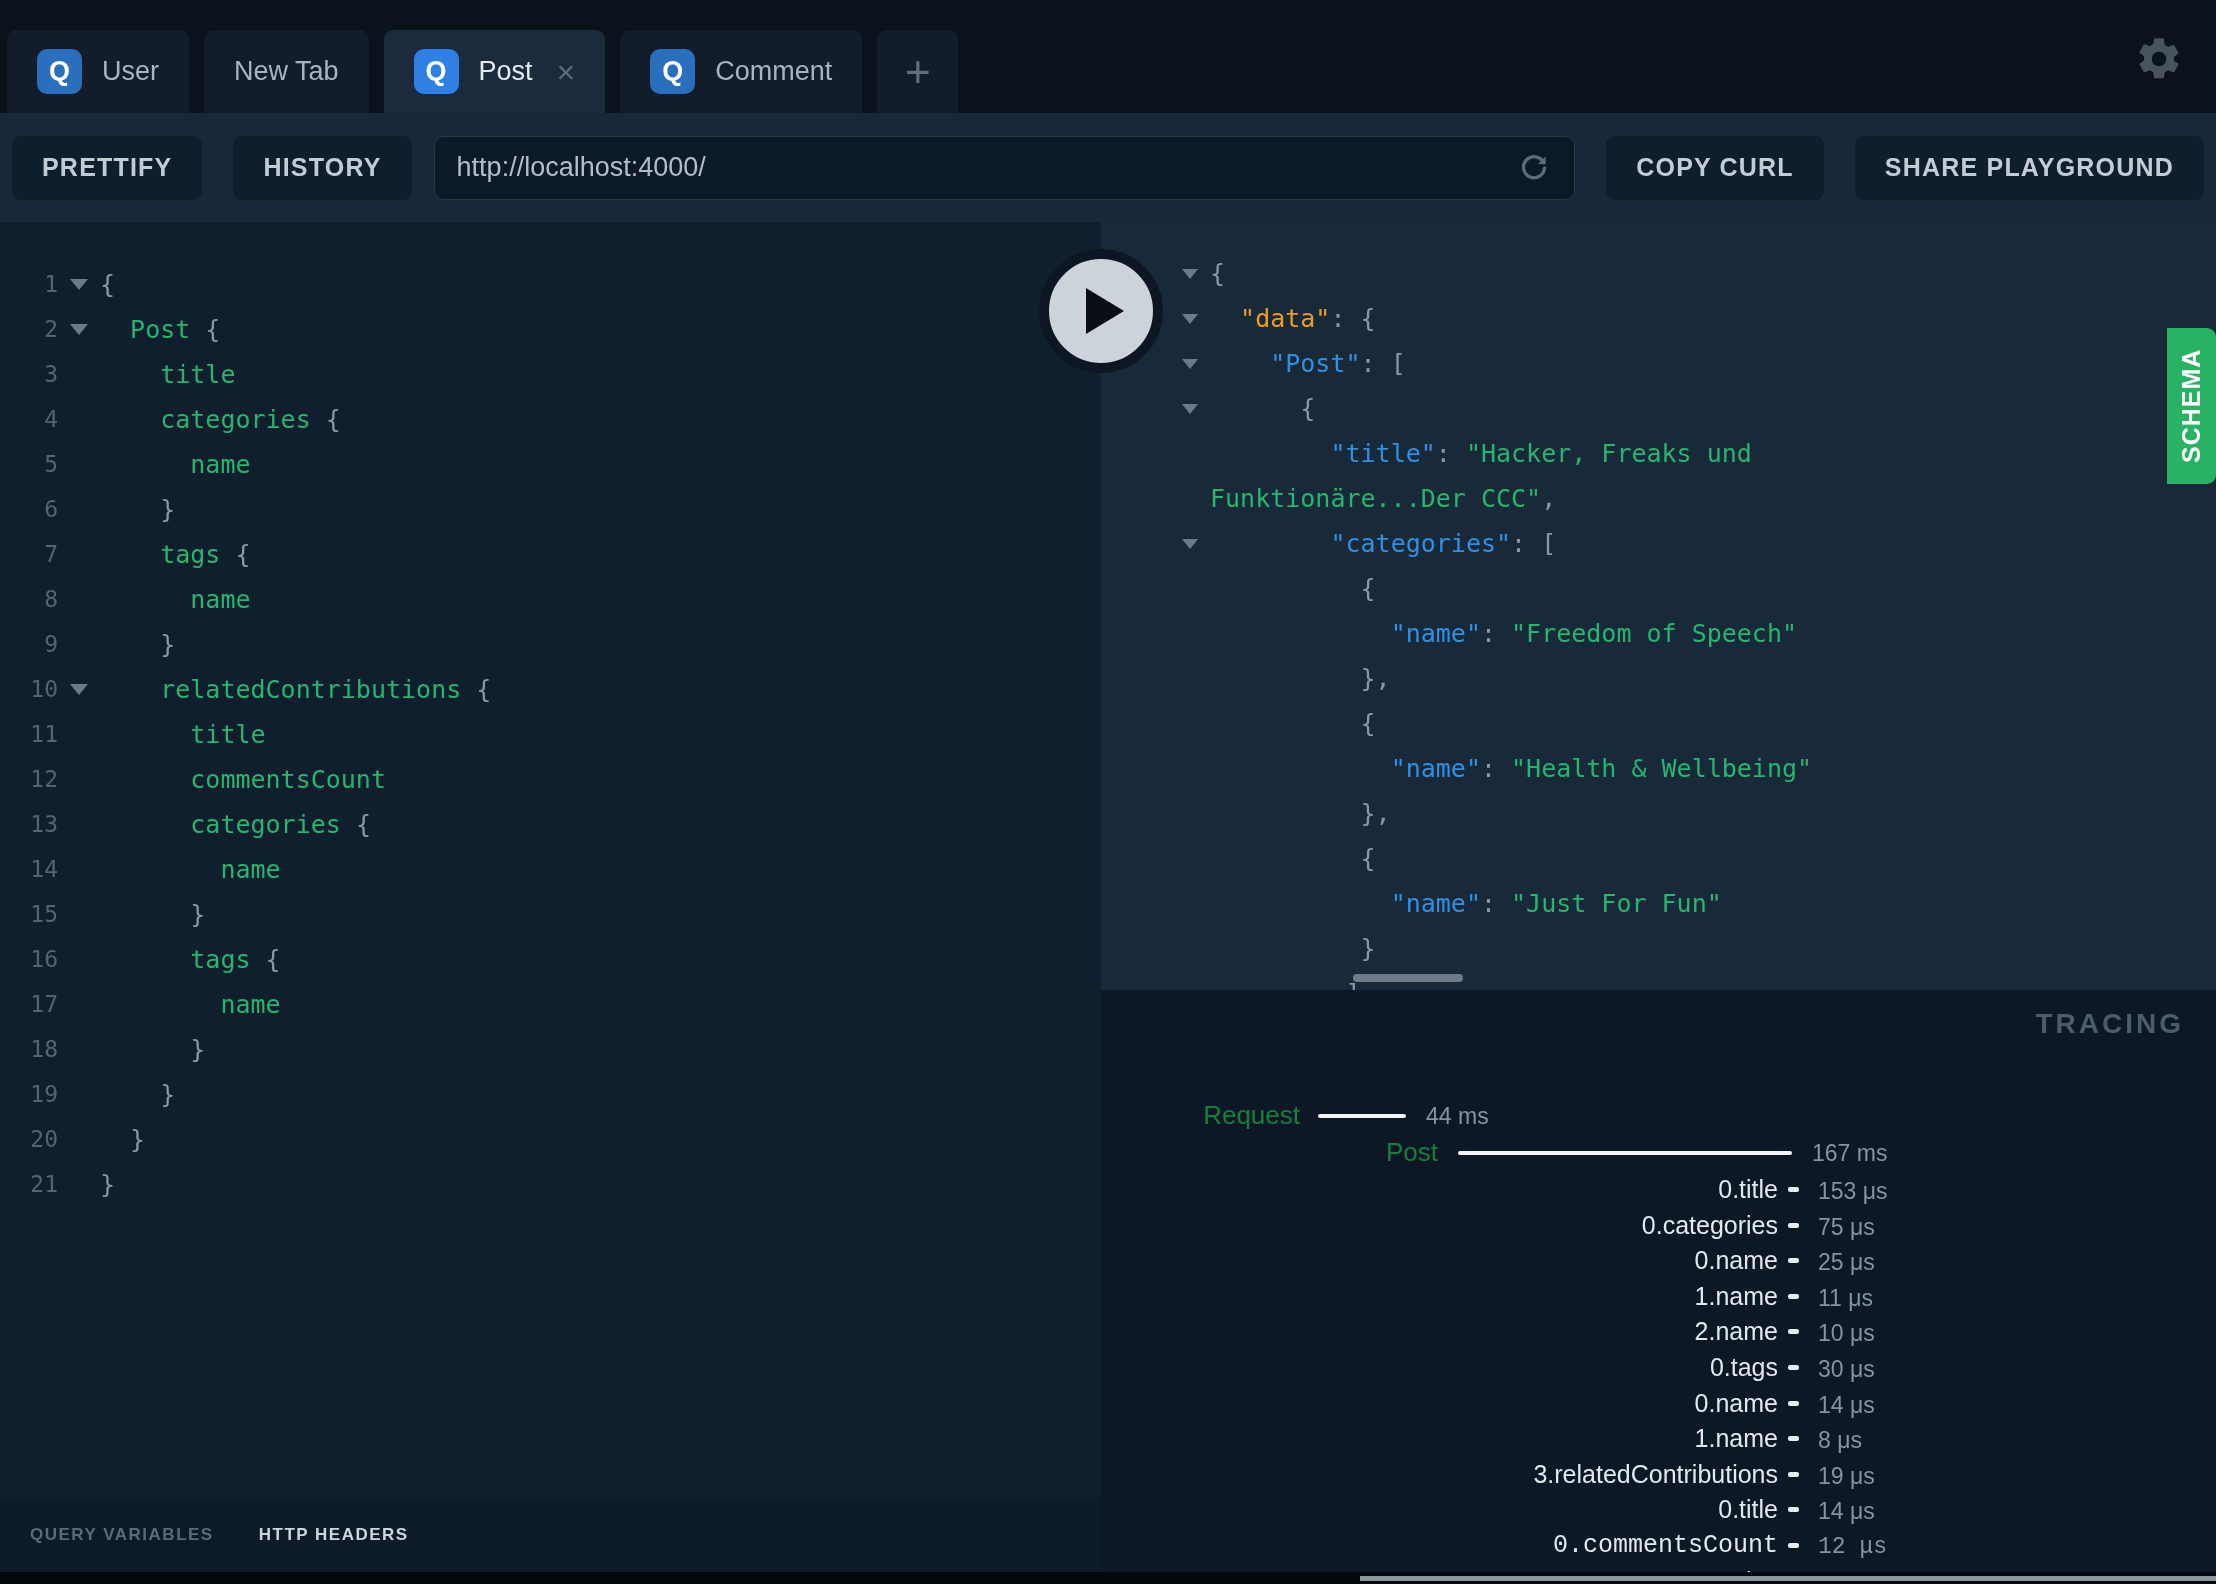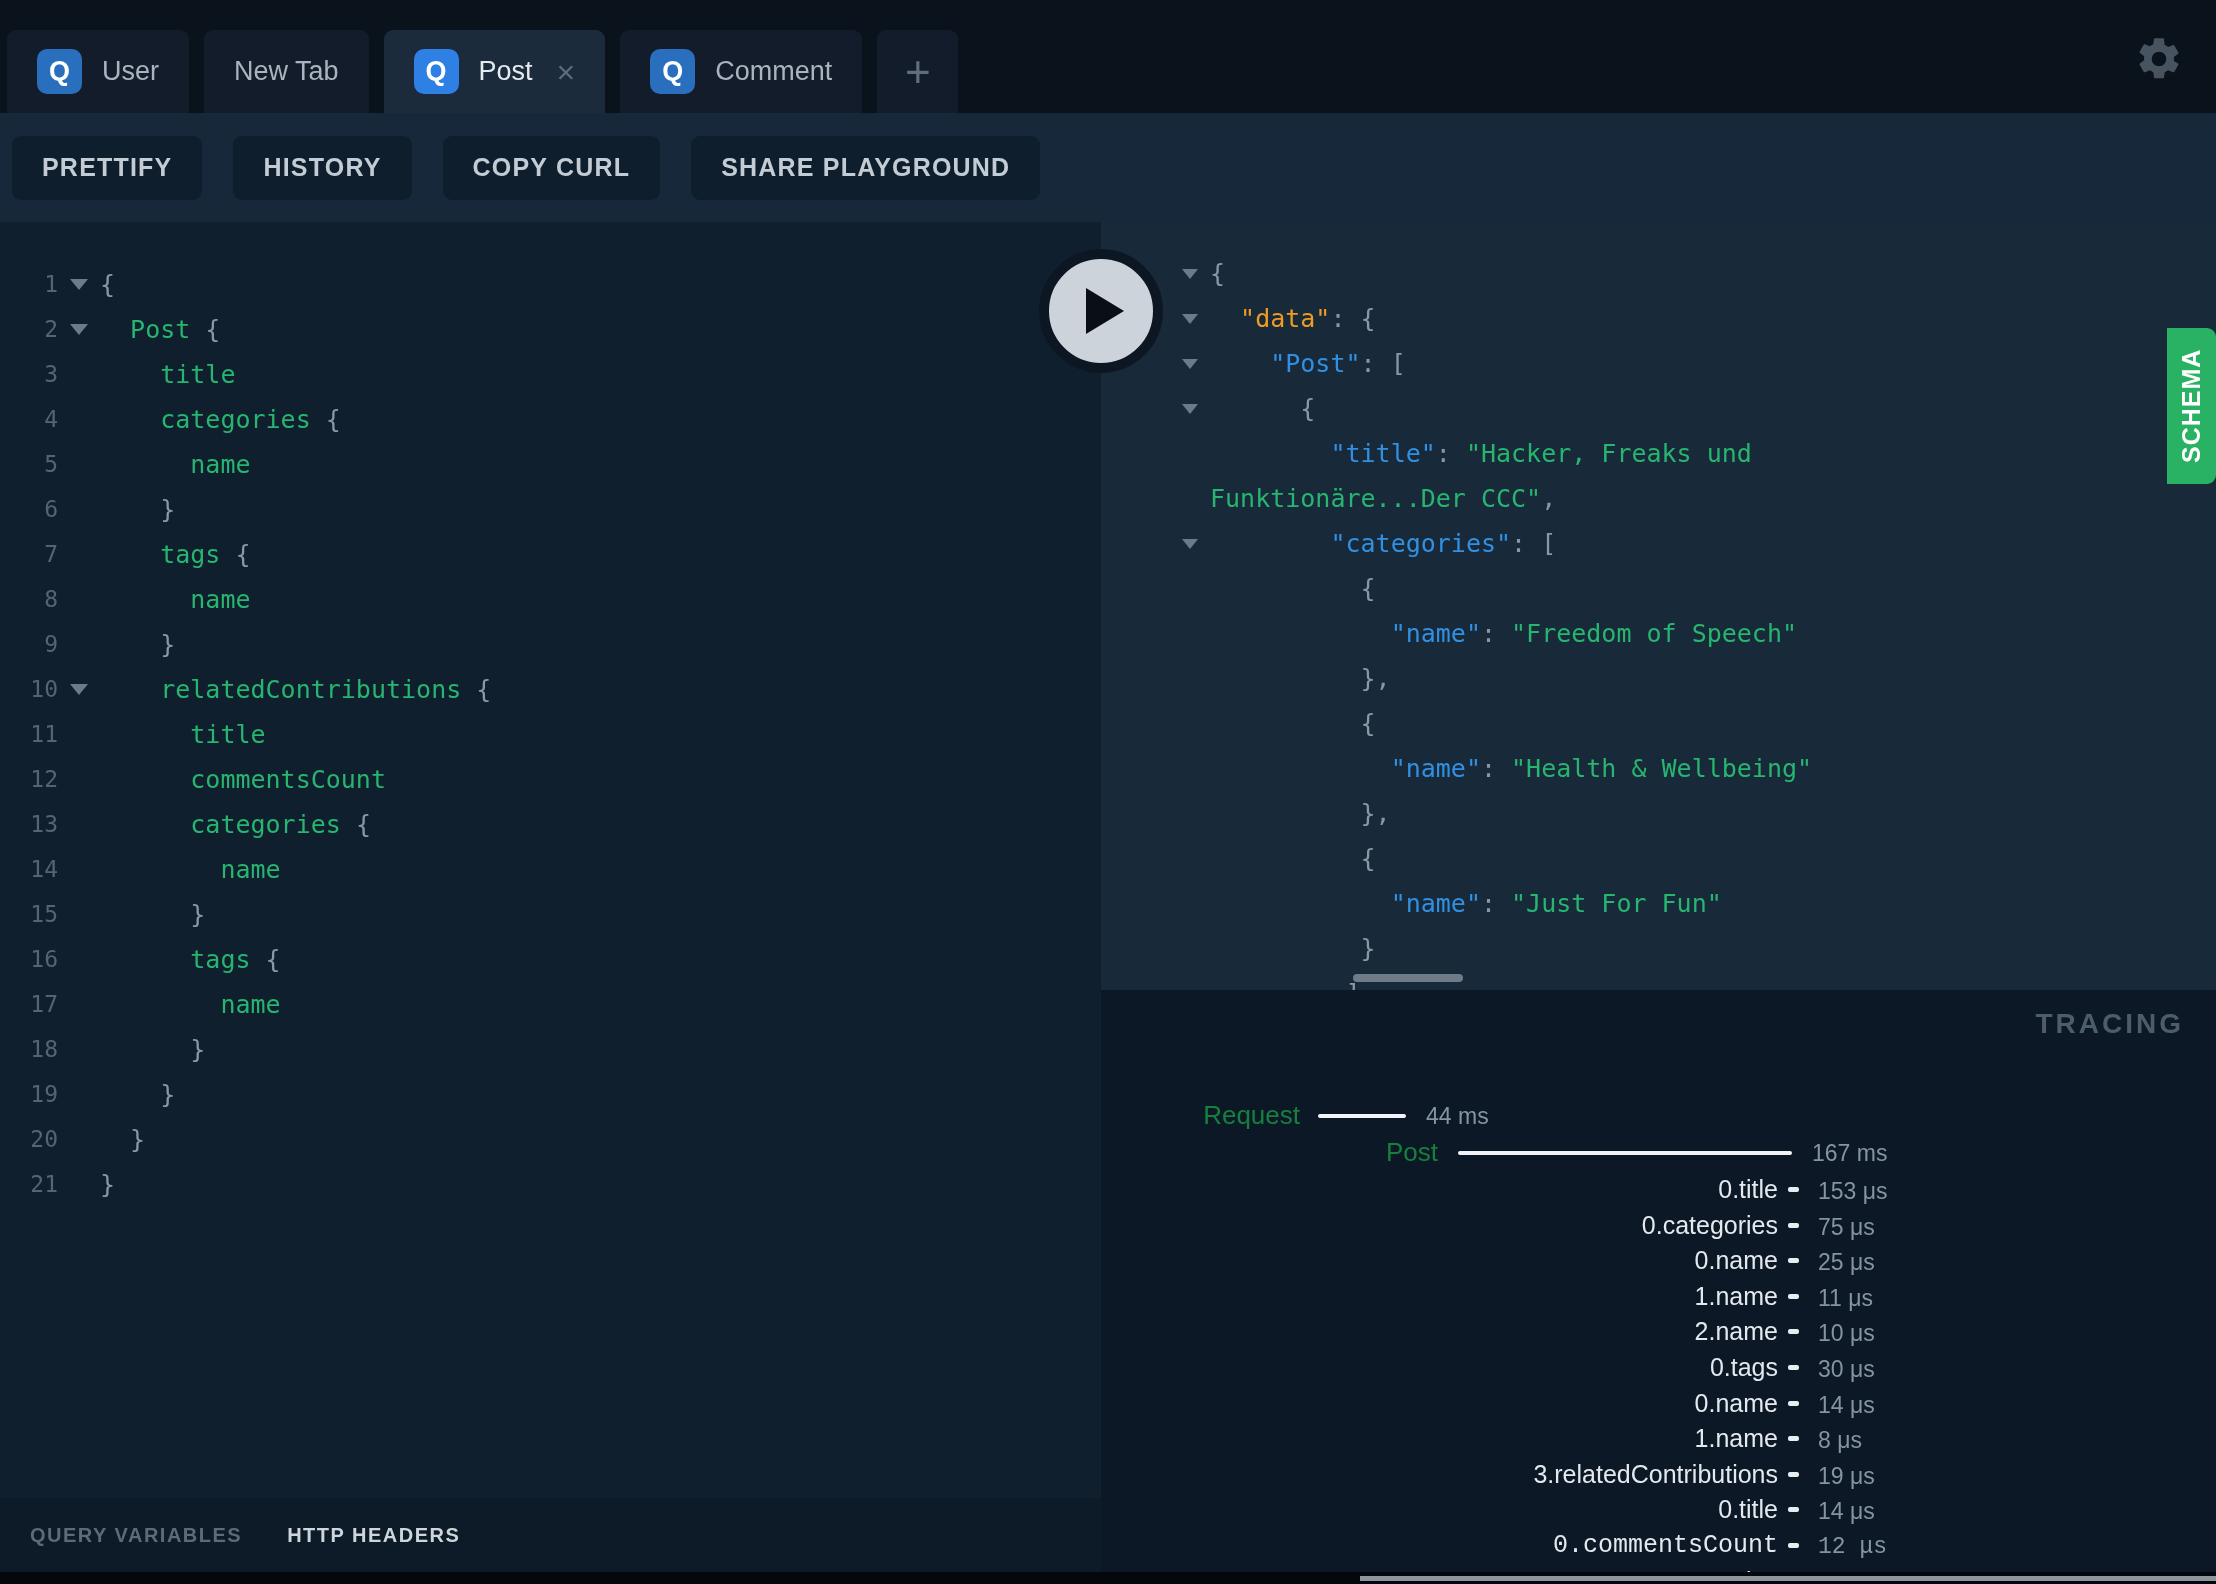--- a/index.html
+++ b/index.html
@@ -88,21 +88,21 @@
   .span-bar { position:absolute; top:14px; height:4px; background:#f2f5f7; border-radius:2px; }
   .span-val { position:absolute; top:3px; color:#8494a1; font-size:23px; }
   .flabel { position:absolute; right:438px; top:0; color:#e3e9ee; font-size:25px; white-space:nowrap; }
   .fdash { position:absolute; right:417px; top:12px; width:11px; height:5px; background:#e8edf1; border-radius:2px; }
   .fval { position:absolute; left:717px; top:3px; color:#8494a1; font-size:23px; white-space:nowrap; }
   
   .footer {
     position:absolute; left:0; top:1498px; width:1101px; height:74px; background:#0d1a27;
     display:flex; align-items:center; gap:45px; padding-left:30px;
   }
-  .ftab { font-size:20px; font-weight:bold; letter-spacing:1.5px; color:#5b6b79; white-space:nowrap; }
+  .ftab { font-size:17px; font-weight:bold; letter-spacing:1.5px; color:#5b6b79; white-space:nowrap; }
   .ftab.active { color:#cdd6dd; }
   .bottom-strip { position:absolute; left:0; top:1572px; width:2216px; height:12px; background:#04080d; }
   .bottom-scroll { position:absolute; left:1360px; top:4px; width:856px; height:5px; background:#8e969d; }
 </style>
 </head>
 <body>
 
 <div class="screen">
 
   <div class="tabbar">
@@ -127,20 +127,27 @@
       </div>
     <svg class="gear" viewBox="0 0 24 24">
       <path fill="#47545f" d="M19.14,12.94a7.07,7.07,0,0,0,.06-.94,7.07,7.07,0,0,0-.06-.94l2.03-1.58a.5.5,0,0,0,.12-.64l-1.92-3.32a.5.5,0,0,0-.61-.22l-2.39.96a7.3,7.3,0,0,0-1.62-.94l-.36-2.54A.5.5,0,0,0,13.9,2H10.1a.5.5,0,0,0-.49.42l-.36,2.54a7.3,7.3,0,0,0-1.62.94l-2.39-.96a.5.5,0,0,0-.61.22L2.71,8.48a.5.5,0,0,0,.12.64l2.03,1.58a7.07,7.07,0,0,0,0,1.88L2.83,14.16a.5.5,0,0,0-.12.64l1.92,3.32a.5.5,0,0,0,.61.22l2.39-.96a7.3,7.3,0,0,0,1.62.94l.36,2.54a.5.5,0,0,0,.49.42h3.8a.5.5,0,0,0,.49-.42l.36-2.54a7.3,7.3,0,0,0,1.62-.94l2.39.96a.5.5,0,0,0,.61-.22l1.92-3.32a.5.5,0,0,0-.12-.64ZM12,15.5A3.5,3.5,0,1,1,15.5,12,3.5,3.5,0,0,1,12,15.5Z"></path>
     </svg>
   </div>
 
   <div class="toolbar">
     <div class="tbtn">PRETTIFY</div>
     <div class="sp"></div>
     <div class="tbtn">HISTORY</div>
+    <div class="urlbar">
+      <span>http://localhost:4000/</span>
+      <svg class="reload" viewBox="0 0 24 24">
+        <path fill="none" stroke="#5b6b7a" stroke-width="2.2" stroke-linecap="round" d="M18.4 8.6A7 7 0 1 0 19 12"></path>
+        <path fill="#5b6b7a" d="M19.8 4.2 L19.8 9.4 L14.6 9.4 Z"></path>
+      </svg>
+    </div>
     <div class="sp"></div>
     <div class="tbtn">COPY CURL</div>
     <div class="sp"></div>
     <div class="tbtn">SHARE PLAYGROUND</div>
   </div>
 
   <div class="editor-pane">
     <div class="code">
         <div class="cl"><span class="ln">1</span><span class="arr"><span class="tri"></span></span><span class="ct"><span class="tok-p">{</span></span></div>
         <div class="cl"><span class="ln">2</span><span class="arr"><span class="tri"></span></span><span class="ct"><span class="tok-f">  Post</span><span class="tok-p"> {</span></span></div>

